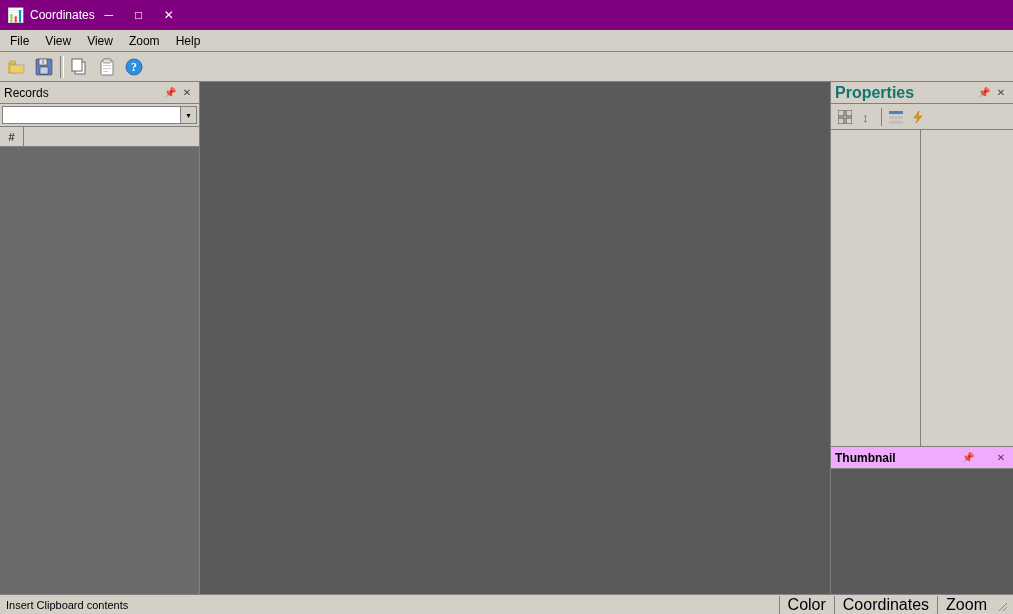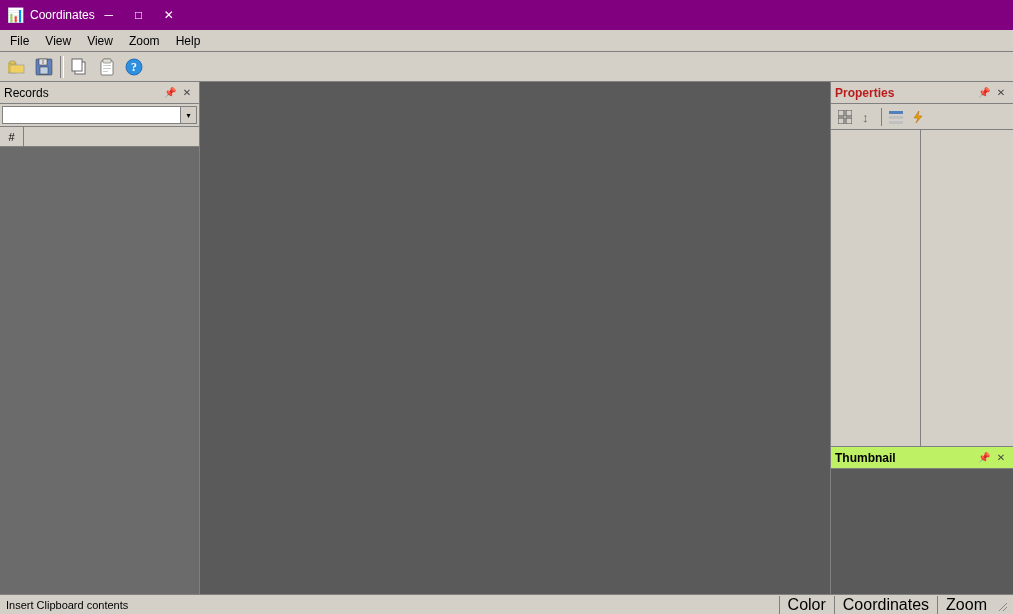--- a/index.html
+++ b/index.html
@@ -215,23 +215,23 @@
     #properties-header {
       display: flex;
       align-items: center;
       background: #d4d0c8;
       border-bottom: 1px solid #808080;
       padding: 2px 4px;
       height: 22px;
     }
     #properties-title {
       flex: 1;
-      font-size: 12px;
+      font-size: 16px;
       font-weight: bold;
-      color: #b91c1c;
+      color: #0f766e;
     }
     #properties-toolbar {
       display: flex;
       align-items: center;
       padding: 2px 4px;
       border-bottom: 1px solid #808080;
       gap: 2px;
       height: 26px;
     }
     .prop-toolbar-btn {
@@ -456,21 +456,21 @@
           </svg>
         </button>
       </div>
       <div id="properties-content" style="flex:1; display:flex;">
         <div id="prop-col-left" style="width:90px; border-right:1px solid #808080; background:#d4d0c8;"></div>
         <div id="prop-col-right" style="flex:1; background:#d4d0c8;"></div>
       </div>
     </div>
 
     <div id="thumbnail-panel" style="height:148px; display:flex; flex-direction:column; border-top:1px solid #808080;">
-      <div id="thumbnail-header" style="display:flex; align-items:center; background:#bef264; border-bottom:1px solid #808080; padding:2px 4px; height:22px;">
+      <div id="thumbnail-header" style="display:flex; align-items:center; background:#f0abfc; border-bottom:1px solid #808080; padding:2px 4px; height:22px;gap:16px;">
         <span id="thumbnail-title">Thumbnail</span>
         <span class="panel-btn">📌</span>
         <span class="panel-btn">✕</span>
       </div>
       <div id="thumbnail-body" style="flex:1; background:#5a5a5a;"></div>
     </div>
   </div>
 
 </div>
 

